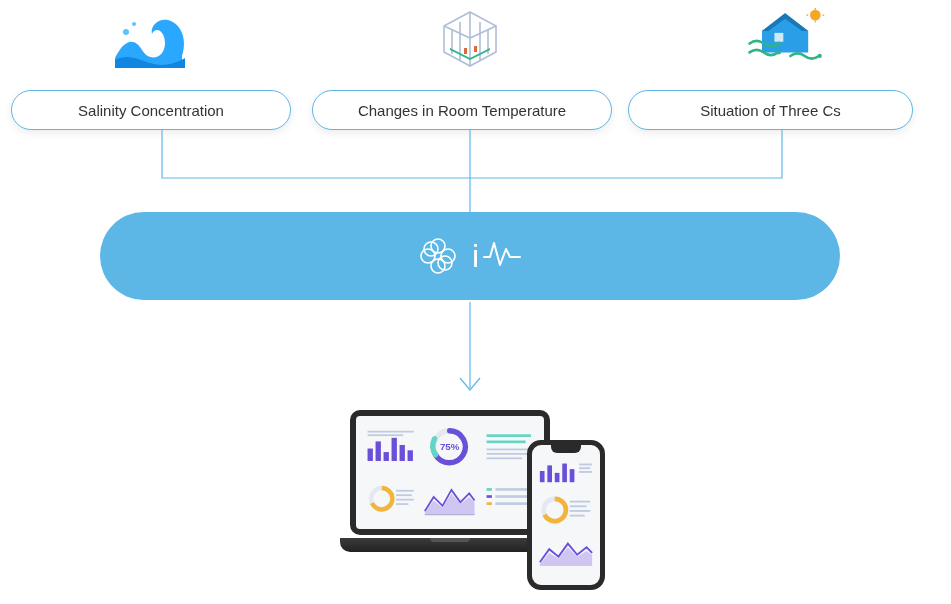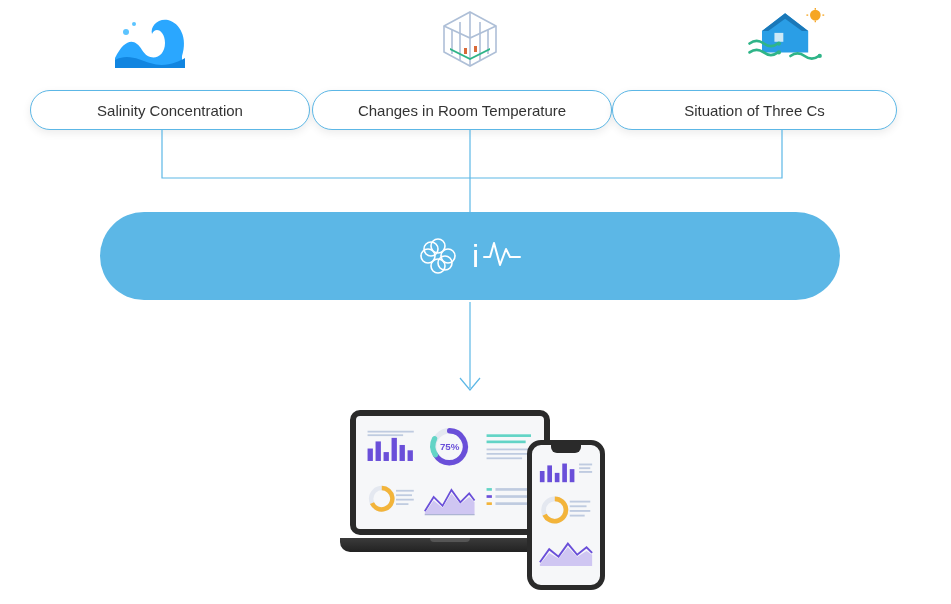--- a/index.html
+++ b/index.html
@@ -33,23 +33,23 @@
     border: 1px solid #5cb7e6;
     border-radius: 20px;
     background: #ffffff;
     display: flex;
     align-items: center;
     justify-content: center;
     font-size: 15px;
     color: #333;
     box-shadow: 0 3px 8px rgba(0,0,0,0.08);
   }
-  .pill-1 { left: 30px;  width: 280px; }
+  .pill-1 { left: 11px;  width: 280px; }
   .pill-2 { left: 312px; width: 300px; }
-  .pill-3 { left: 612px; width: 285px; }
+  .pill-3 { left: 628px; width: 285px; }
 
   .connectors {
     position: absolute;
     left: 0; top: 0;
     width: 951px; height: 604px;
     pointer-events: none;
   }
 
   .big-pill {
     position: absolute;

